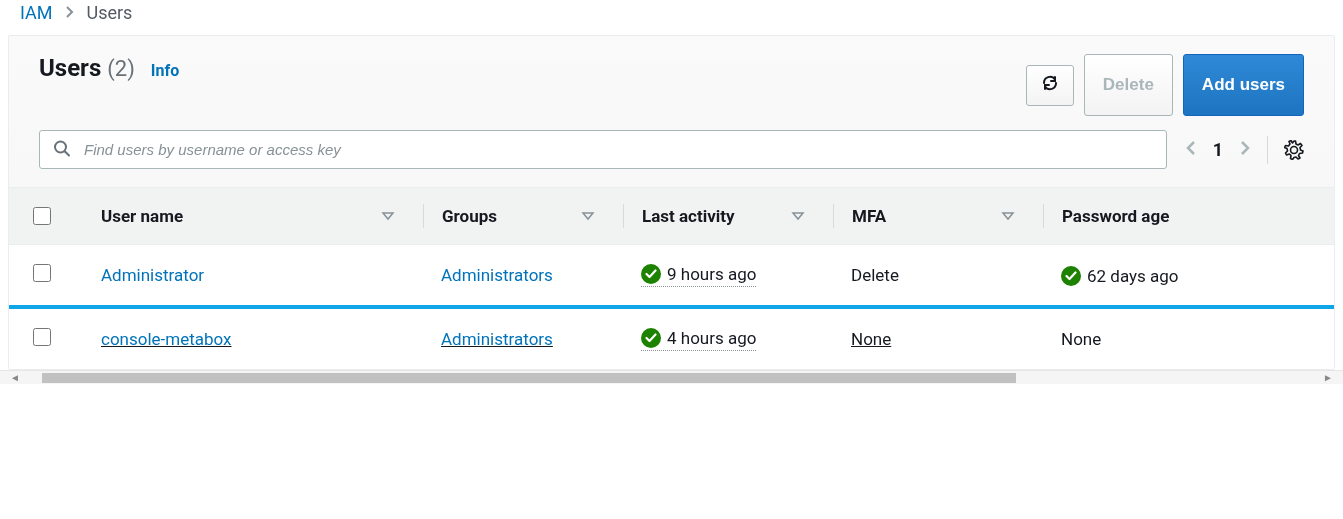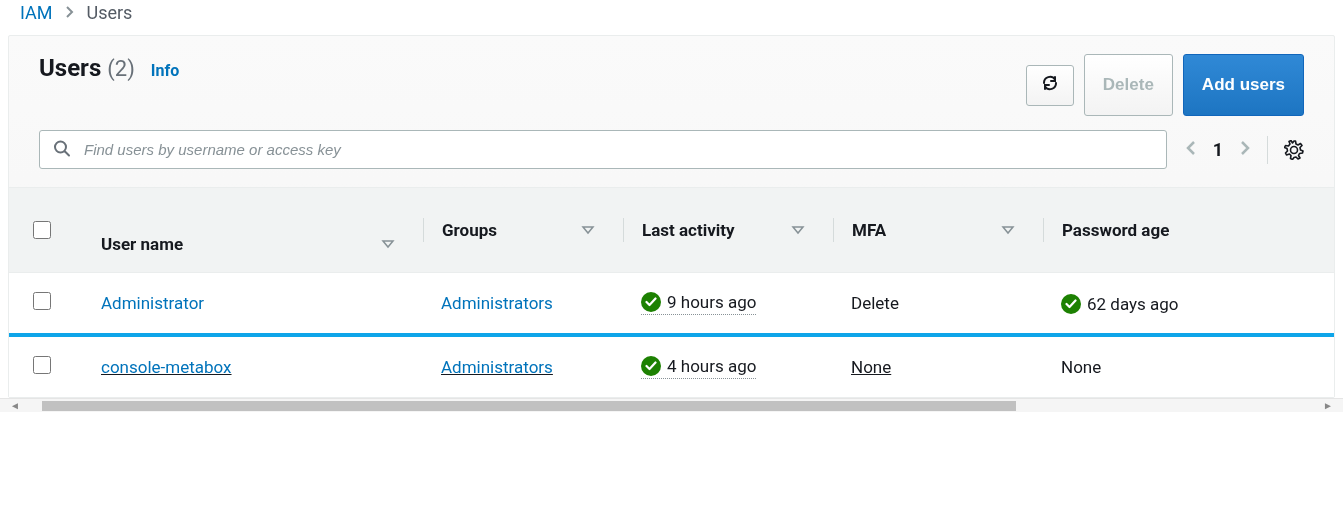--- a/index.html
+++ b/index.html
@@ -389,21 +389,21 @@
   <div class="table-wrapper">
     <table>
       <thead>
         <tr>
           <th class="col-check">
             <div class="th-inner" style="border:none;padding-left:10px;">
               <input type="checkbox" style="">
             </div>
           </th>
           <th class="col-user">
-            <div class="th-inner" style="border:none;margin-top:28px;">
+            <div class="th-inner" style="border:none;">
               <span>User name</span>
               <span class="sort-icon">
                 <svg width="14" height="10" viewBox="0 0 14 10">
                     <path d="M2 2 L7 8 L12 2 Z" stroke="#879196" stroke-width="1.5" fill="none"></path>
                   </svg>
               </span>
             </div>
           </th>
           <th class="col-groups">
             <div class="th-inner">

